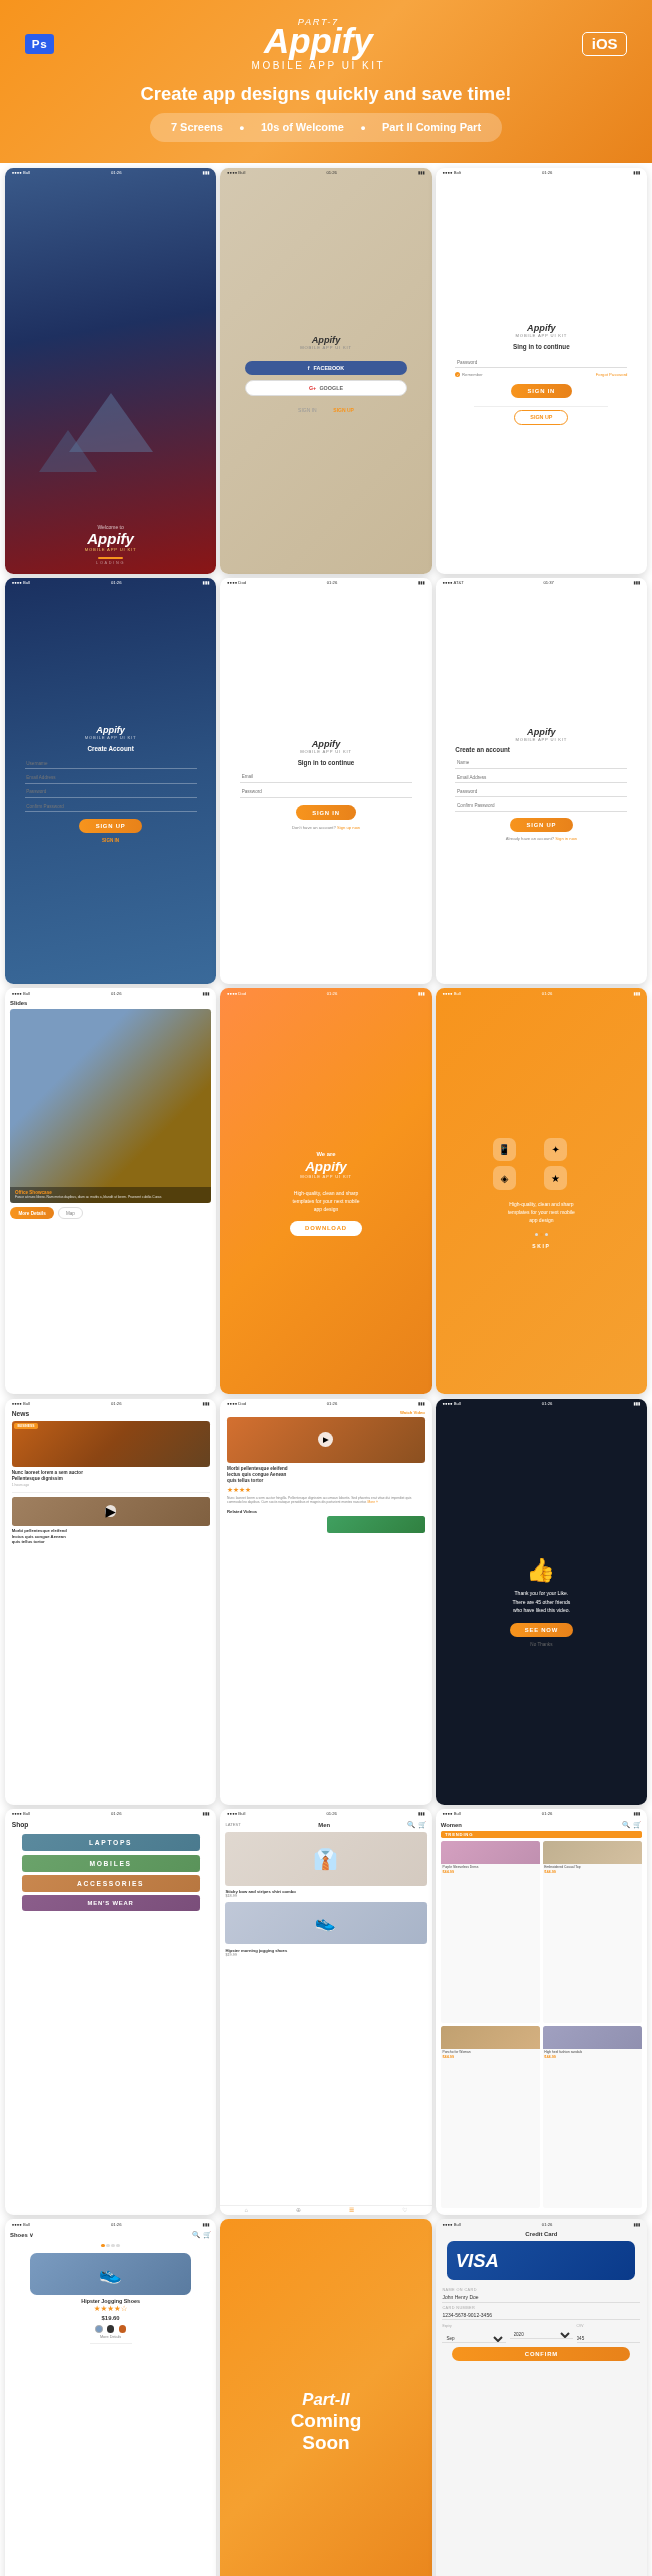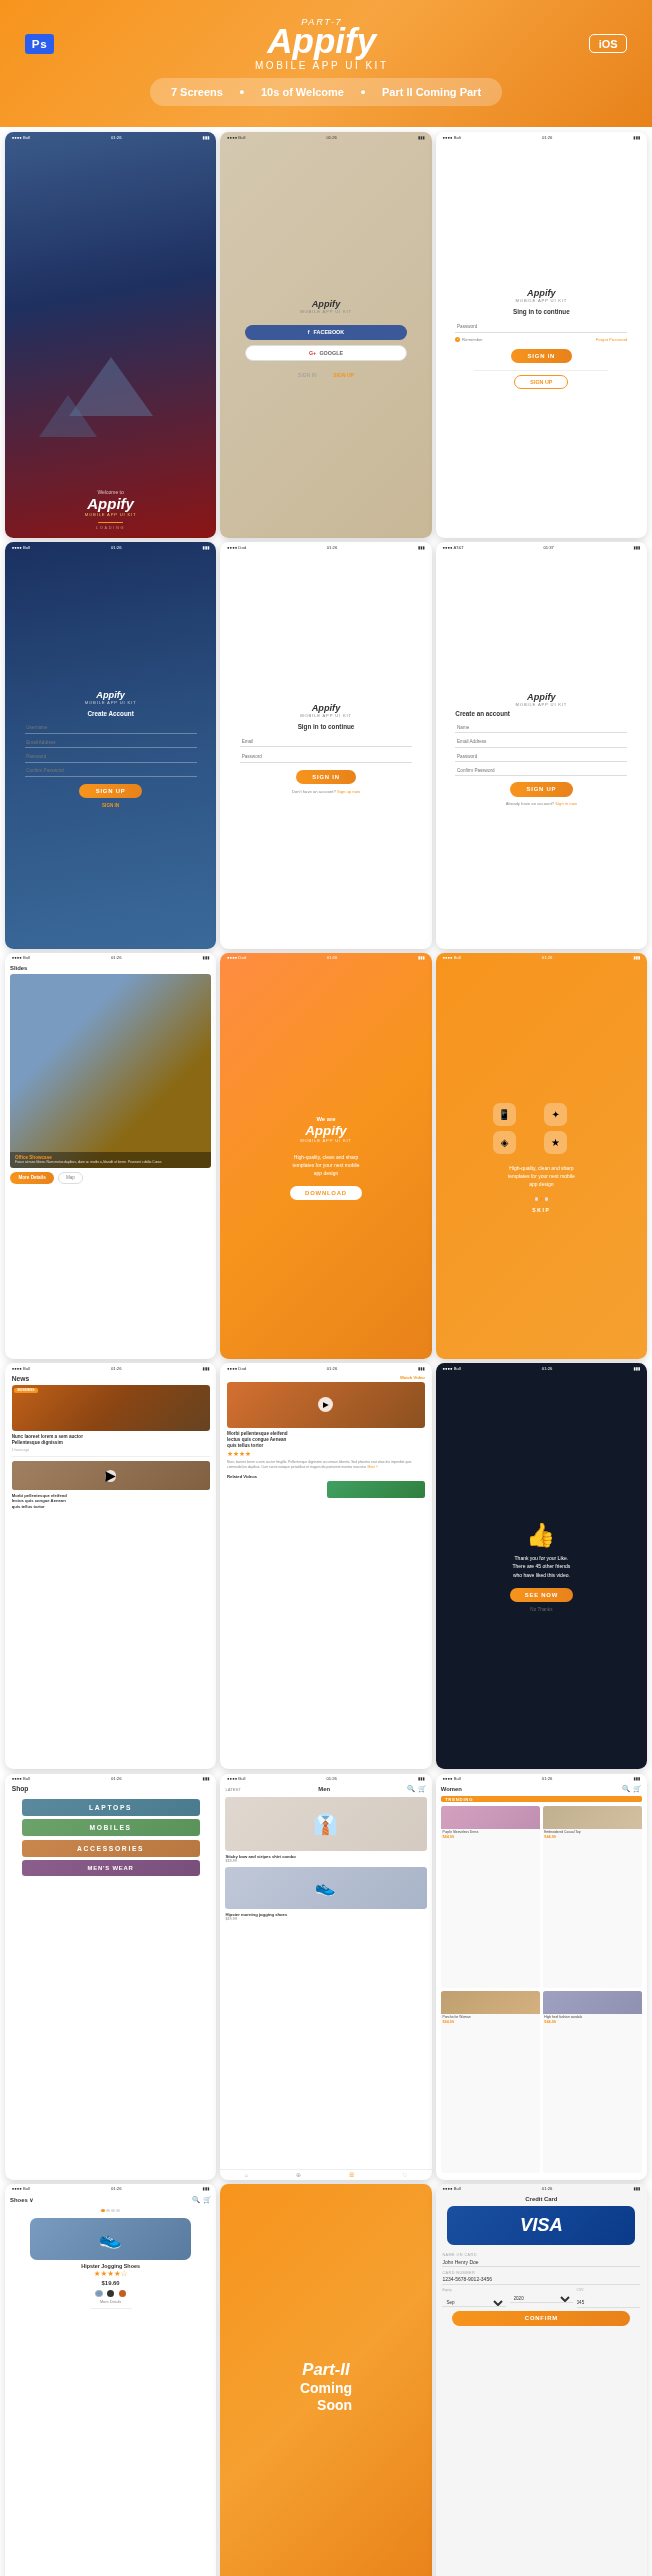--- a/index.html
+++ b/index.html
@@ -27,21 +27,21 @@
       color: white;
       font-size: 11.7px;
       font-weight: bold;
       padding: 3.3px 6.7px;
       border-radius: 3.3px;
       letter-spacing: 0.8px;
     }
     .ios-badge {
       border: 1.7px solid white;
       color: white;
-      font-size: 11px;
+      font-size: 15px;
       padding: 2.5px 8.4px;
       border-radius: 5px;
       font-weight: bold;
     }
     .brand-title {
       text-align: center;
     }
     .brand-part {
       color: white;
       font-size: 9.2px;
@@ -199,20 +199,21 @@
 <div class="header">
   <div class="header-top">
     <span class="ps-badge">Ps</span>
     <div class="brand-title">
       <div class="brand-part">PART-7</div>
       <div class="brand-name">Appify</div>
       <div class="brand-subtitle">MOBILE APP UI KIT</div>
     </div>
     <span class="ios-badge">iOS</span>
   </div>
+  <div class="tagline">Create app designs quickly and save time!</div>
   <div class="features-bar">
     <span>7 Screens</span>
     <span class="dot-sep">•</span>
     <span>10s of Welcome</span>
     <span class="dot-sep">•</span>
     <span>Part II Coming Part</span>
   </div>
 </div>
 
 <div class="all-screens">
@@ -621,35 +622,35 @@
         </div>
         <div style="font-size:3.8px; color:#888; margin-bottom:2.5px;">More Details</div>
         <div style="width:42px; height:0.8px; background:#eee; margin:1.7px 0;"></div>
       </div>
 
     </div>
 
     <div class="phone-wrapper part2-screen" style="background:linear-gradient(135deg,#f7941d,#f5a030,#e8821a); min-height:176px;">
       <div style="width:100%; height:100%; display:flex; flex-direction:column; align-items:center; justify-content:center; padding:16.7px;">
         <div style="font-size:16.7px; font-weight:900; font-style:italic; color:white; text-align:center; line-height:1.2;">Part-II</div>
-        <div style="font-size:14px; font-weight:900; color:white; text-align:right; line-height:1.2;">Coming<br>Soon</div>
+        <div style="font-size:19px; font-weight:900; color:white; text-align:center; line-height:1.2;">Coming<br>Soon</div>
       </div>
     </div>
 
     <div class="phone-wrapper" style="background:#f5f5f5; min-height:176px;">
       <div class="status-bar sb-dark">
         <span>●●●● Bull</span>
         <span>01:26</span>
         <span>▮▮▮</span>
       </div>
       <div style="padding:11.7px 6.7px 6.7px; height:100%; display:flex; flex-direction:column;">
         <div style="font-size:5.9px; font-weight:bold; color:#333; text-align:center; margin-bottom:4.2px;">Credit Card</div>
 
         <div style="background:linear-gradient(135deg,#1a4fa0,#0a3a8a); border-radius:6.7px; padding:8.4px; width:95%; margin:0 auto 6.7px;">
-          <div style="color:white; font-size:18.4px; font-weight:900; font-style:italic; text-align:center;">VISA</div>
+          <div style="color:white; font-size:18.4px; font-weight:900; font-style:italic; text-align:left;">VISA</div>
         </div>
 
         <div style="font-size:3.8px; color:#aaa; letter-spacing:0.4px; margin-top:1.7px;">NAME ON CARD</div>
         <input style="width: 100%; border-top: none; border-right: none; border-left: none; border-image: initial; border-bottom: 0.8px solid rgb(221, 221, 221); font-size: 5px; color: rgb(51, 51, 51); padding: 1.7px 0px; margin-bottom: 3.3px; outline: none; background: transparent;" value="John Henry Doe">
         <div style="font-size:3.8px; color:#aaa; letter-spacing:0.4px;">CARD NUMBER</div>
         <input style="width: 100%; border-top: none; border-right: none; border-left: none; border-image: initial; border-bottom: 0.8px solid rgb(221, 221, 221); font-size: 5px; color: rgb(51, 51, 51); padding: 1.7px 0px; margin-bottom: 3.3px; outline: none; background: transparent;" value="1234-5678-9012-3456">
         <div style="display:grid; grid-template-columns:1fr 1fr 1fr; gap:3.3px; margin-bottom:3.3px;">
           <div>
             <div style="font-size:3.3px; color:#aaa;">Expiry</div>
             <select style="border:none; border-bottom:0.8px solid #ddd; font-size:4.6px; color:#333; outline:none; background:transparent; width:100%;">

